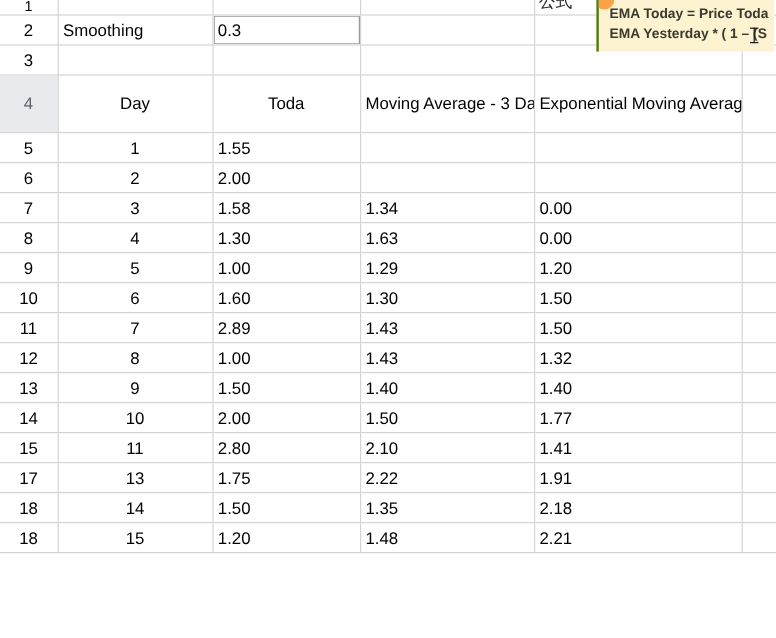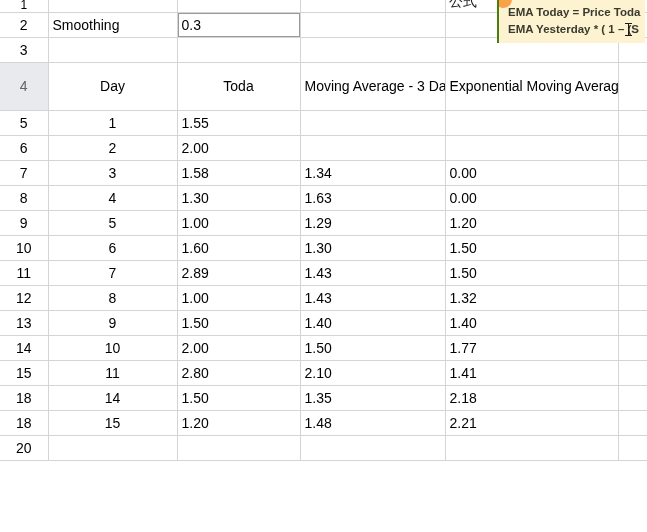--- a/index.html
+++ b/index.html
@@ -271,43 +271,43 @@
         </tr>
         <tr>
           <td class="gut">15</td>
           <td class="c-day ctr">11</td>
           <td class="c-pri num">2.80</td>
           <td class="c-ma num">2.10</td>
           <td class="c-ema num">1.41</td>
           <td class="c-end"></td>
         </tr>
         <tr>
+          <td class="gut">17</td>
+          <td class="c-day ctr">13</td>
+          <td class="c-pri num">1.75</td>
+          <td class="c-ma num">2.22</td>
+          <td class="c-ema num">1.91</td>
+          <td class="c-end"></td>
+        </tr>
+        <tr>
           <td class="gut">18</td>
           <td class="c-day ctr">14</td>
           <td class="c-pri num">1.50</td>
           <td class="c-ma num">1.35</td>
           <td class="c-ema num">2.18</td>
           <td class="c-end"></td>
         </tr>
         <tr>
           <td class="gut">18</td>
           <td class="c-day ctr">15</td>
           <td class="c-pri num">1.20</td>
           <td class="c-ma num">1.48</td>
           <td class="c-ema num">2.21</td>
           <td class="c-end"></td>
         </tr>
-        <tr>
-          <td class="gut">20</td>
-          <td class="c-day"></td>
-          <td class="c-pri"></td>
-          <td class="c-ma"></td>
-          <td class="c-ema"></td>
-          <td class="c-end"></td>
-        </tr>
       </tbody>
   </table>
 
   <div class="cjk">公式</div>
 
   <div class="note">
     <div class="note-dot"></div>
     <div class="note-line">EMA Today = Price Toda</div>
     <div class="note-line">EMA Yesterday * ( 1 – (S</div>
   </div>

